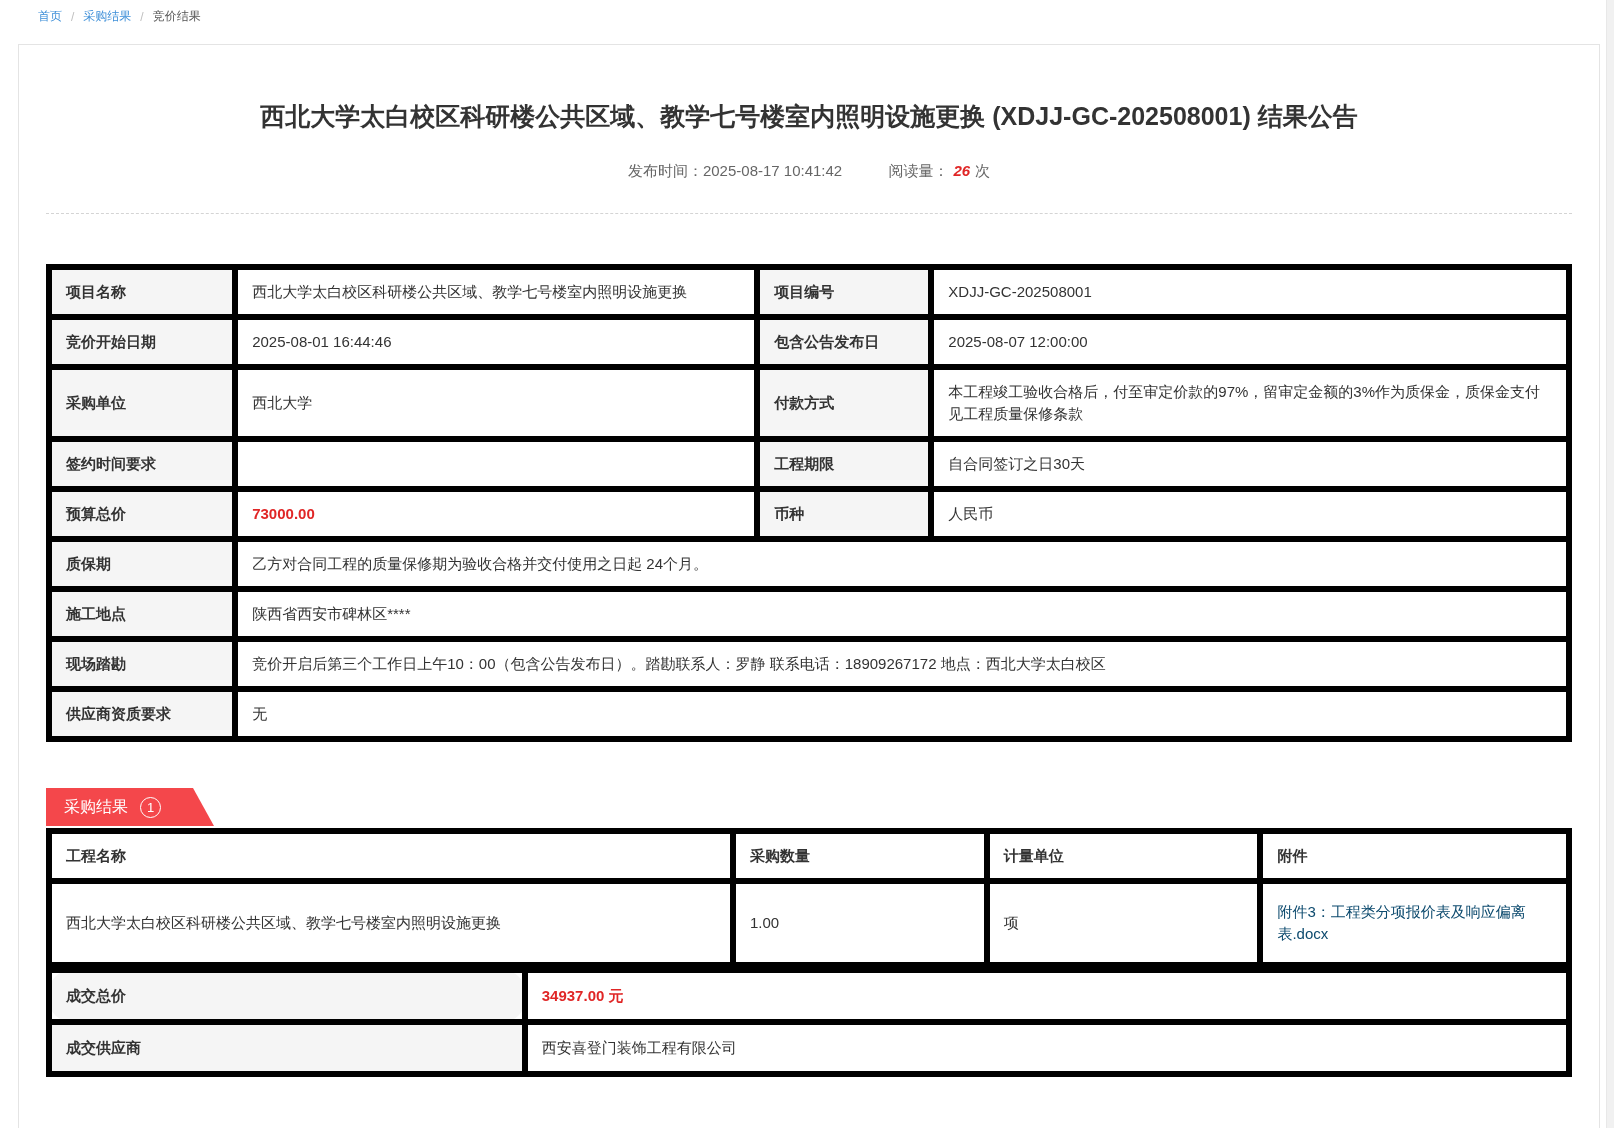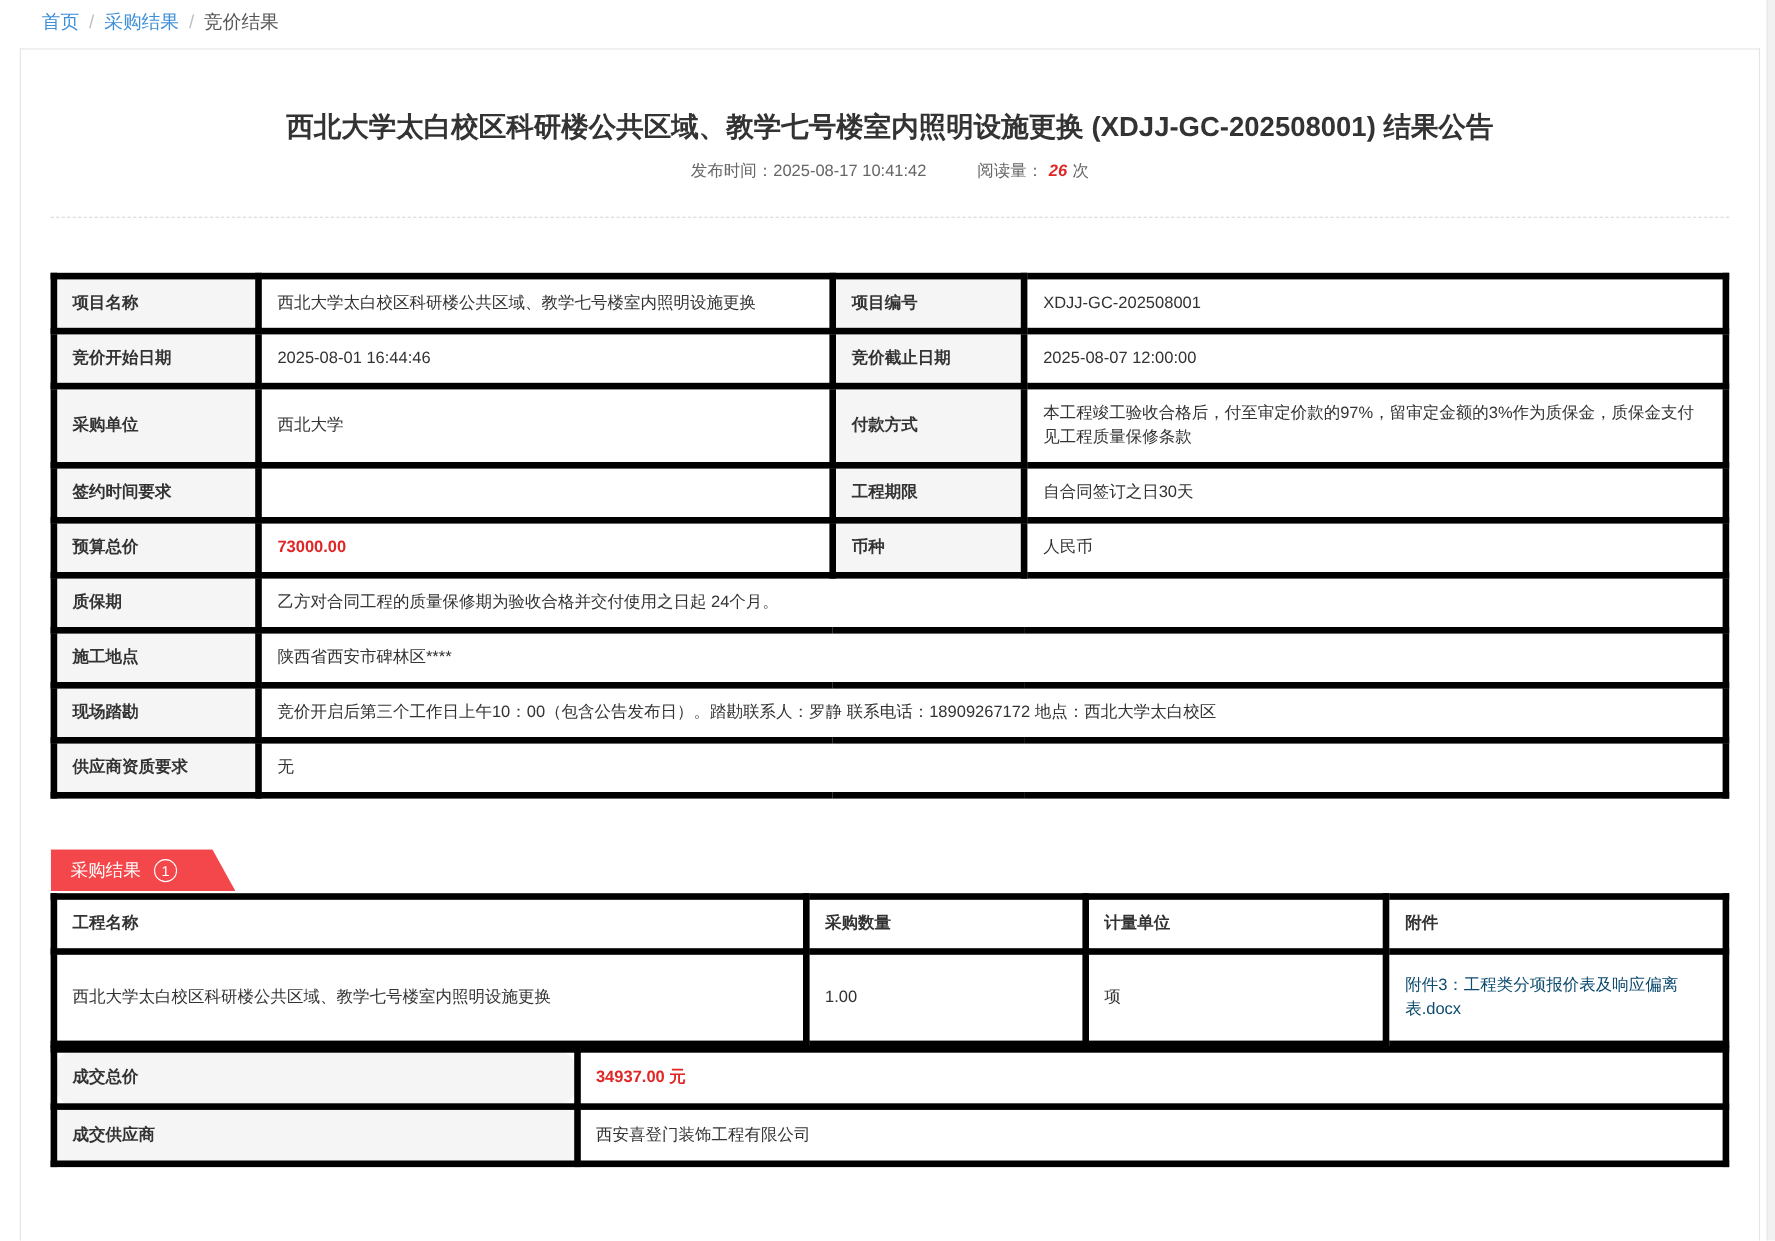--- a/index.html
+++ b/index.html
@@ -12,21 +12,21 @@
     position: relative;
     width: 1614px;
     height: 1128px;
     overflow: hidden;
     background: #ffffff;
   }
   
   .breadcrumb {
     position: absolute;
     left: 38px; top: 8px;
-    font-size: 17px;
+    font-size: 12px;
     color: #999;
     display: flex;
     align-items: center;
     gap: 9px;
   }
   .breadcrumb a {
     color: #3e8fd8;
     text-decoration: none;
     cursor: pointer;
   }
@@ -58,21 +58,21 @@
   .doc-title {
     margin-top: 54px;
     text-align: center;
     font-size: 25px;
     font-weight: bold;
     color: #333;
     line-height: 34px;
     padding: 0 60px;
   }
   .pub-line {
-    margin-top: 13px;
+    margin-top: 29px;
     text-align: center;
     font-size: 15px;
     color: #666;
   }
   .pub-line .chunk { display: inline-block; }
   .pub-line .chunk + .chunk { margin-left: 42px; }
   .pub-line .red-count {
     color: #e02626;
     font-style: italic;
     font-weight: bold;
@@ -181,21 +181,21 @@
         <tbody>
           <tr>
             <td class="lbl c1">项目名称</td>
             <td class="c2">西北大学太白校区科研楼公共区域、教学七号楼室内照明设施更换</td>
             <td class="lbl c3">项目编号</td>
             <td class="c4">XDJJ-GC-202508001</td>
           </tr>
           <tr>
             <td class="lbl">竞价开始日期</td>
             <td>2025-08-01 16:44:46</td>
-            <td class="lbl">竞价截止日期</td>
+            <td class="lbl">包含公告发布日</td>
             <td>2025-08-07 12:00:00</td>
           </tr>
           <tr>
             <td class="lbl">采购单位</td>
             <td>西北大学</td>
             <td class="lbl">付款方式</td>
             <td>本工程竣工验收合格后，付至审定价款的97%，留审定金额的3%作为质保金，质保金支付见工程质量保修条款</td>
           </tr>
           <tr>
             <td class="lbl">签约时间要求</td>

